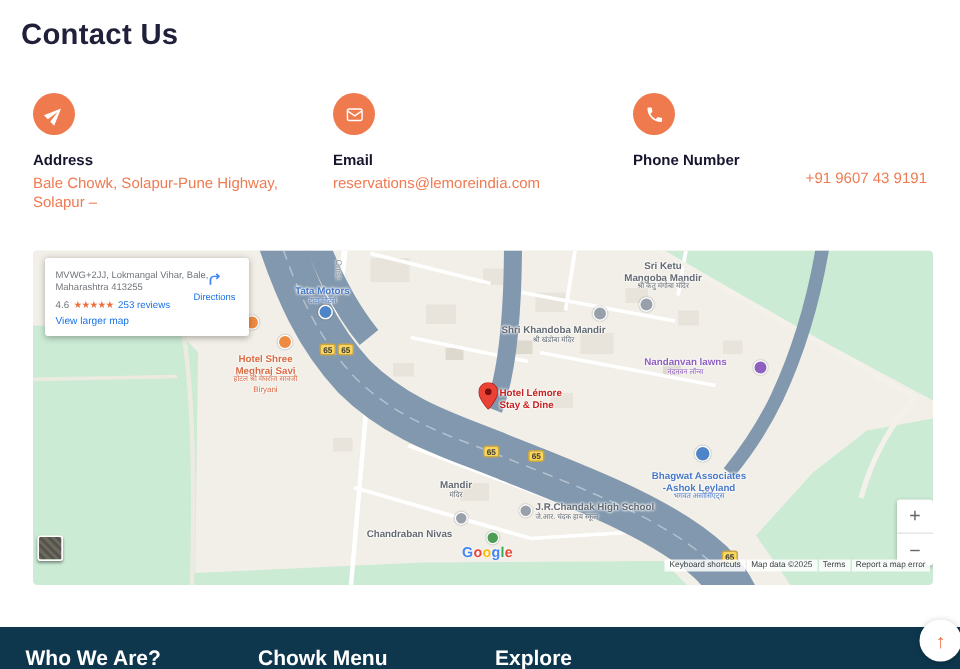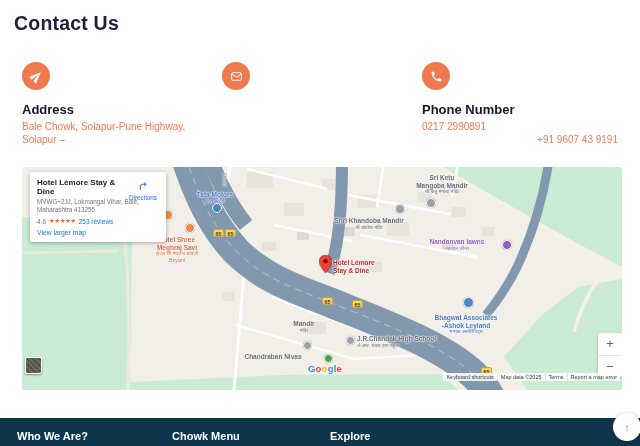--- a/index.html
+++ b/index.html
@@ -2,21 +2,21 @@
 <html><head>
 <meta charset="utf-8">
 <style>
   html,body{margin:0;padding:0;}
   body{width:640px;height:446px;background:#fff;font-family:"Liberation Sans",sans-serif;overflow:hidden;}
   .page{position:relative;width:640px;height:330px;}
   .h1{position:absolute;left:14px;top:12px;font-size:19.5px;font-weight:bold;color:#20203a;letter-spacing:.2px;}
   
   .ccol{position:absolute;top:62px;width:196px;}
   .cicon{width:28px;height:28px;border-radius:50%;display:flex;align-items:center;justify-content:center;}
-  .clabel{margin-top:12px;font-size:13px;font-weight:bold;color:#15152e;}
+  .clabel{margin-top:12px;font-size:10px;font-weight:bold;color:#15152e;}
   .cline{margin-top:3px;font-size:10px;line-height:13px;color:#ee7b52;}
   .cline:empty{display:none;}
   
   .map{position:absolute;left:22px;top:167px;width:600px;height:223px;border-radius:3px;overflow:hidden;background:#f2efe8;}
   .map svg.bg{position:absolute;left:0;top:0;}
   .poi{position:absolute;text-align:center;font-size:6.5px;line-height:1.18;font-weight:bold;color:#646b73;
        text-shadow:0 0 2px #fff,0 0 2px #fff,0 0 2px #fff;}
   .poi .sub{display:block;font-size:4.8px;font-weight:normal;}
   .picon{position:absolute;width:10px;height:10px;border-radius:50%;border:1.5px solid #fff;box-sizing:border-box;box-shadow:0 0 1px rgba(0,0,0,.45);}
   .badge{position:absolute;width:11px;height:8px;background:#fbd65c;border:.5px solid #c8a545;border-radius:2px;
@@ -34,21 +34,21 @@
   .zoomctl{position:absolute;left:576px;top:166px;width:24px;height:44px;background:#fff;border-radius:2px;box-shadow:0 1px 3px rgba(0,0,0,.3);display:flex;flex-direction:column;}
   .zoomctl div{flex:1;display:flex;align-items:center;justify-content:center;font-size:13px;color:#666;}
   .zoomctl .zin{border-bottom:1px solid #e6e6e6;}
   .sview{position:absolute;left:3px;top:190px;width:15px;height:15px;border:1.5px solid #fff;border-radius:2px;box-shadow:0 1px 2px rgba(0,0,0,.4);
          background:repeating-linear-gradient(45deg,#6b685e 0 2px,#55534b 2px 4px);}
   .glogo{position:absolute;left:286px;top:196px;font-size:9.5px;font-weight:bold;letter-spacing:.2px;text-shadow:0 0 2px #fff;}
   .attrib{position:absolute;right:2px;top:206px;display:flex;gap:1px;font-size:5.5px;color:#3c4043;}
   .attrib span{background:rgba(255,255,255,.85);padding:1px 3px;white-space:nowrap;}
   
   .footer{position:absolute;left:0;top:418px;width:640px;height:28px;background:#0e374e;}
-  .footer span{position:absolute;top:12px;color:#fff;font-weight:bold;font-size:11px;}
+  .footer span{position:absolute;top:12px;color:#fff;font-weight:bold;font-size:14px;}
   .totop{position:absolute;left:613px;top:413px;width:28px;height:28px;border-radius:50%;background:#fff;box-shadow:0 1px 5px rgba(0,0,0,.25);
          display:flex;align-items:center;justify-content:center;color:#ee7048;font-size:13px;font-weight:bold;}
 </style>
 </head>
 <body>
 
 <div class="page">
 
   <div class="h1">Contact Us</div>
 
@@ -62,30 +62,31 @@
     <div class="cline">Bale Chowk, Solapur-Pune Highway, Solapur –</div>
   </div>
 
   <div class="ccol" style="left:222px;">
     <div class="cicon" style="background:#ef7a4d;">
       <svg width="13" height="13" viewBox="0 0 24 24" fill="none" stroke="#fff" stroke-width="1.8">
           <rect x="3" y="5" width="18" height="14" rx="2"></rect>
           <path d="M3.5 7.5 L12 13.5 L20.5 7.5"></path>
         </svg>
     </div>
+    <div class="clabel">Email</div>
+    <div class="cline">reservations@lemoreindia.com</div>
   </div>
 
   <div class="ccol" style="left:422px;">
     <div class="cicon" style="background:#ef7a4d;">
       <svg width="13" height="13" viewBox="0 0 24 24">
           <path d="M6.6 10.8c1.4 2.8 3.8 5.1 6.6 6.6l2.2-2.2c.3-.3.7-.4 1-.2 1.1.4 2.3.6 3.6.6.6 0 1 .4 1 1V20c0 .6-.4 1-1 1C10.6 21 3 13.4 3 4c0-.6.4-1 1-1h3.5c.6 0 1 .4 1 1 0 1.2.2 2.4.6 3.6.1.3 0 .7-.2 1l-2.3 2.2z" fill="#fff"></path>
         </svg>
     </div>
     <div class="clabel">Phone Number</div>
-    <div class="cline">0217 2990891</div>
     <div class="cline" style="margin-top:0;text-align:right;">+91 9607 43 9191</div>
   </div>
 
   <div class="map">
     <svg class="bg" width="600" height="223" viewBox="0 0 600 223">
       <rect width="600" height="223" fill="#f2efe8"></rect>
       <g fill="#e8e4db">
         <rect x="225" y="5" width="26" height="16"></rect>
           <rect x="262" y="36" width="20" height="13"></rect>
         <rect x="300" y="12" width="16" height="11"></rect>
@@ -184,21 +185,20 @@
 
     <svg style="position:absolute;left:297px;top:88px;" width="13" height="18" viewBox="0 0 12 17">
       <path d="M6,0 C2.7,0 0,2.7 0,6 C0,10.5 6,17 6,17 C6,17 12,10.5 12,6 C12,2.7 9.3,0 6,0 Z" fill="#ea4335" stroke="#a50e0e" stroke-width=".5"></path>
       <circle cx="6" cy="5.8" r="2.1" fill="#7b0d0d"></circle>
     </svg>
     <div class="poi" style="left:311px;top:92px;width:48px;color:#c5221f;text-align:left;">
       <span>Hotel Lémore</span><br><span>Stay &amp; Dine</span>
     </div>
 
     <div class="mcard">
-      <div class="t">Hotel Lémore Stay &amp; Dine</div>
       <div class="a"><span>MVWG+2JJ, Lokmangal Vihar, Bale,</span><br><span>Maharashtra 413255</span></div>
       <div class="r">
         <span>4.6</span>
         <span class="stars">★★★★★</span>
         <span class="lnk">253 reviews</span>
       </div>
       <div class="vl">View larger map</div>
       <div class="dir">
         <svg width="13" height="13" viewBox="0 0 24 24">
             <path d="M14 4 l-1.4 1.4 1.6 1.6 h-3.7 C7.2 7 5 9.2 5 12 v6 h2.2 v-6 c0-1.9 1.5-3.4 3.3-3.4 h3.7 l-1.6 1.6 L14 11.6 18 7.8 Z" fill="#4285f4"></path>

